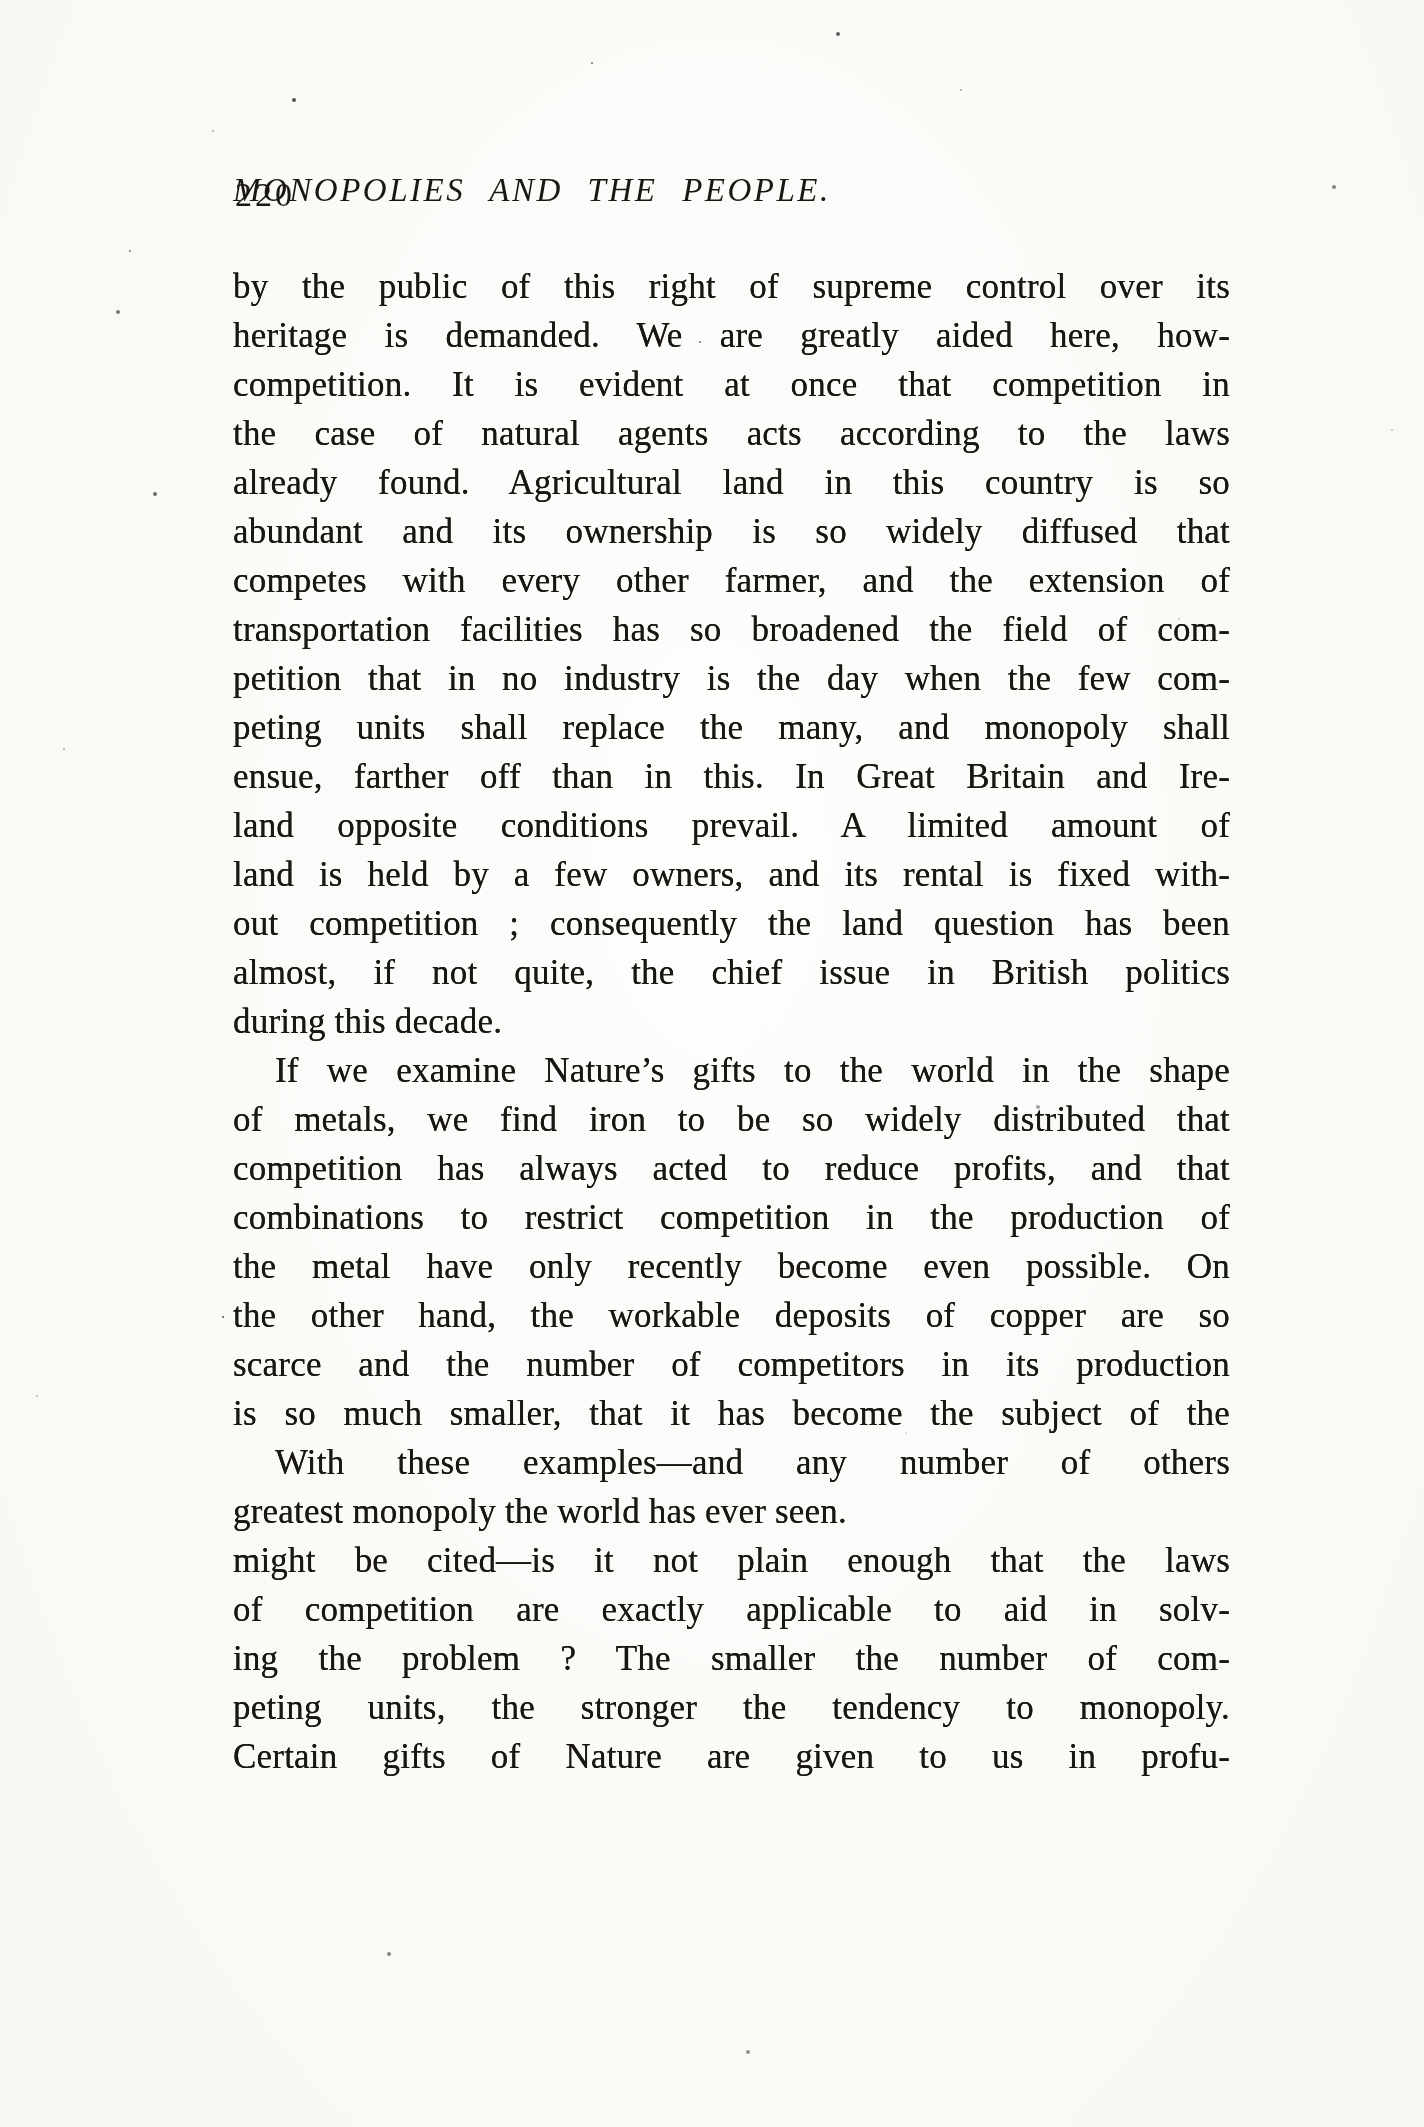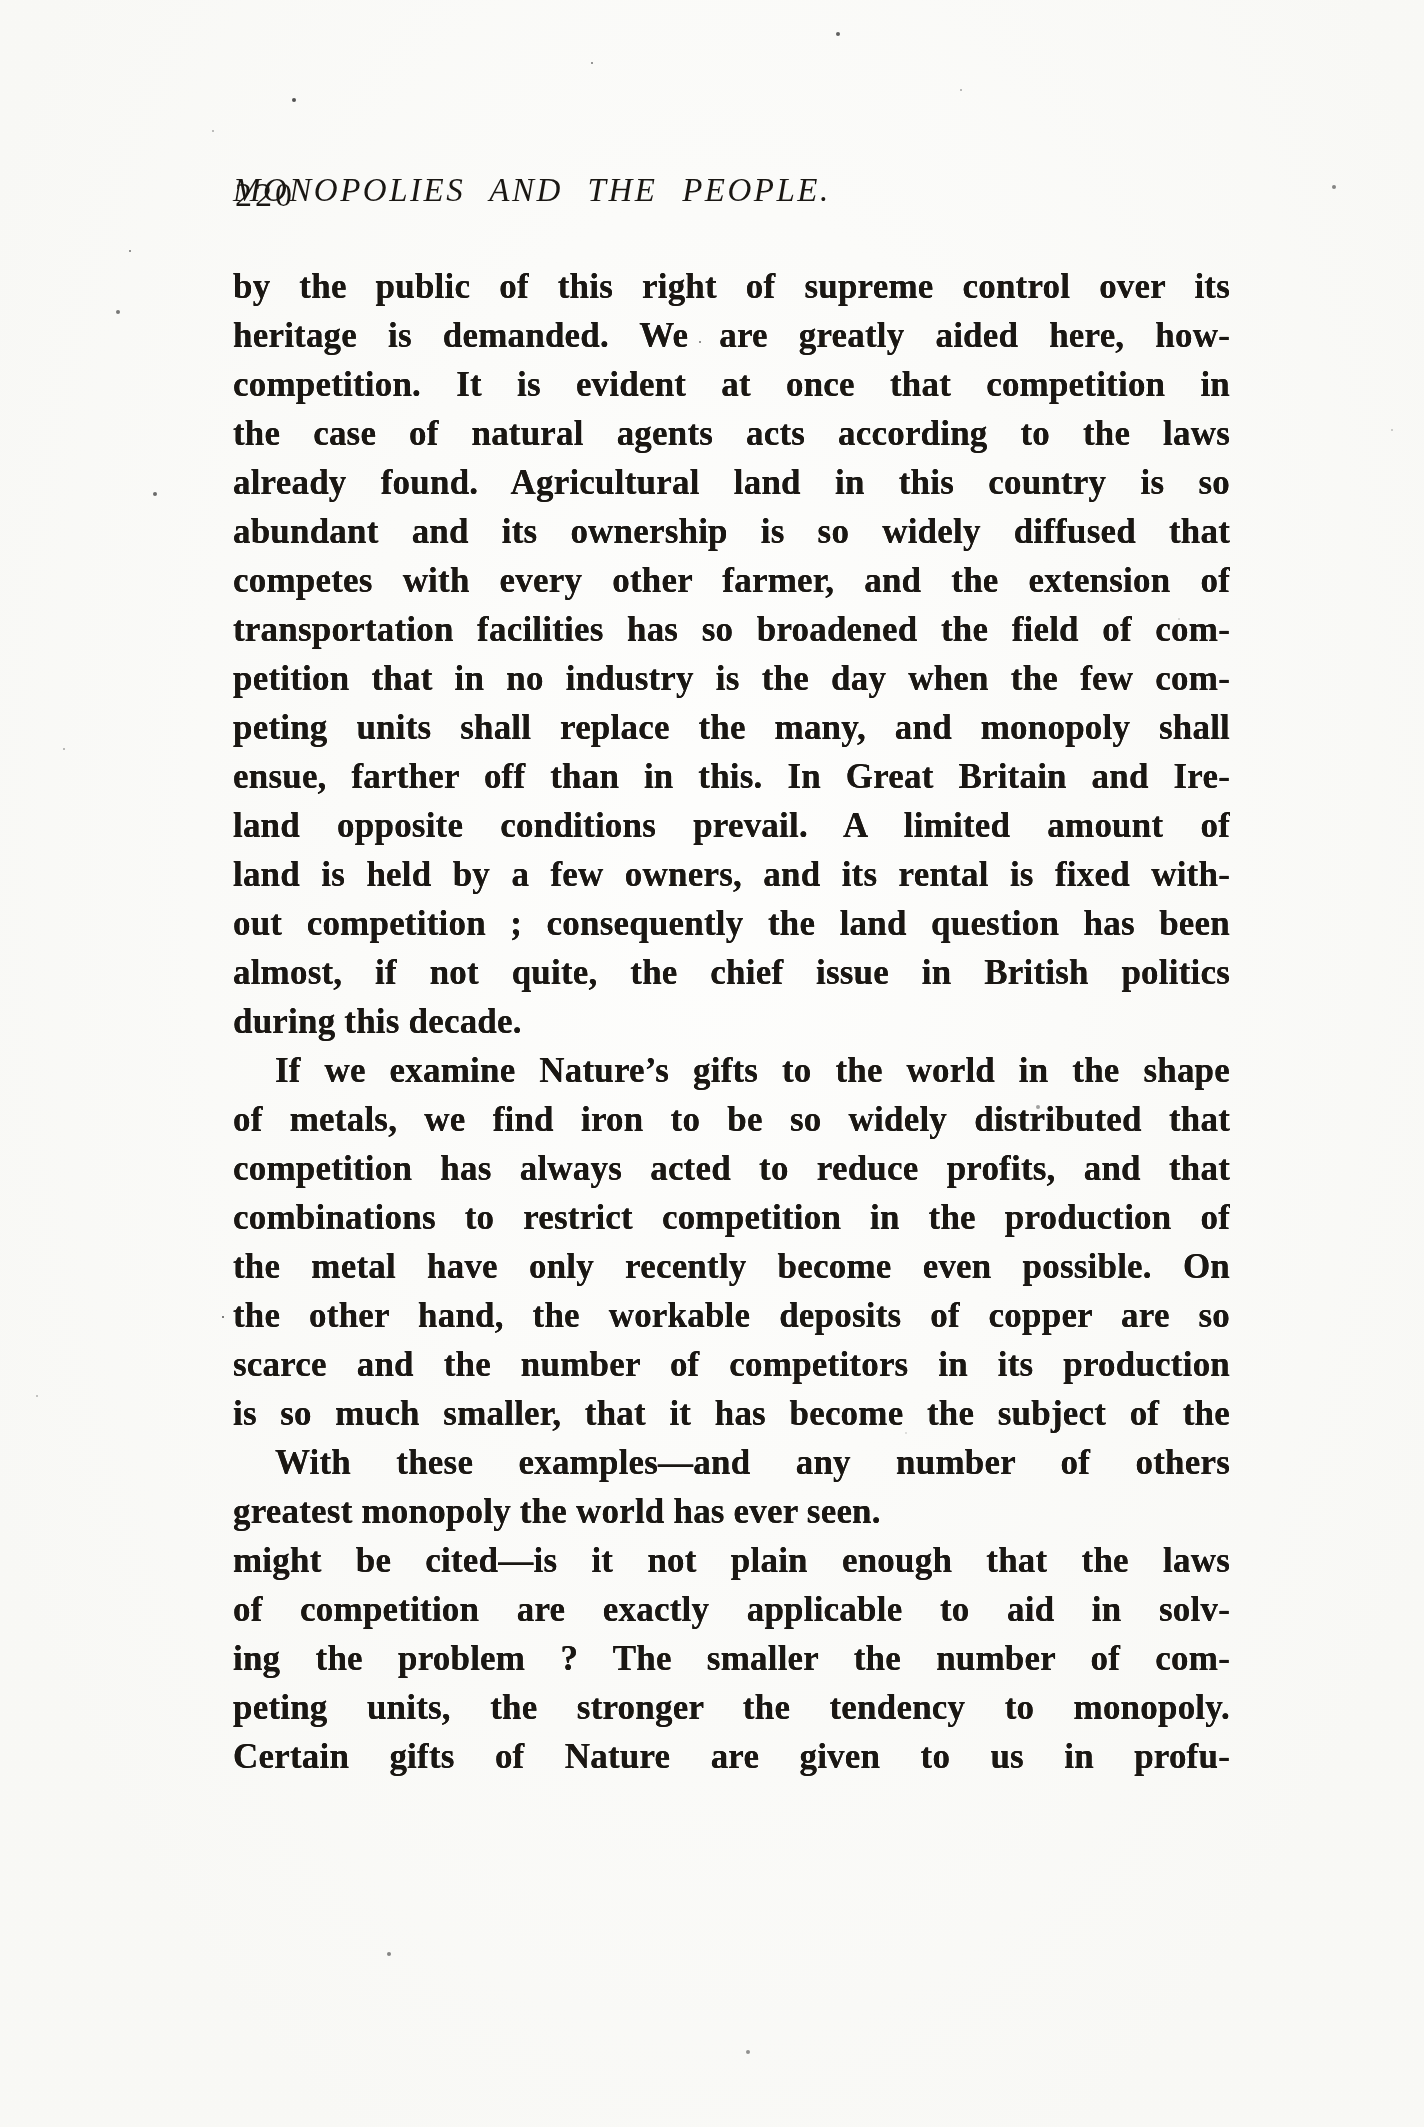--- a/index.html
+++ b/index.html
@@ -48,21 +48,20 @@
     font-size: 35px;
     line-height: 49px;
     letter-spacing: 0.2px;
     text-shadow: 0 0 0.5px currentColor;
   }
   .line {
     height: 49px;
     overflow: hidden;
     text-align: left;
     white-space: normal;
-    font-weight: bold;
   }
   .line.just {
     text-align: justify;
     text-align-last: justify;
   }
   .line.indent { text-indent: 42px; }
   
   .speckles {
     position: absolute; left: 0; top: 0;
     width: 2px; height: 2px; border-radius: 50%;

